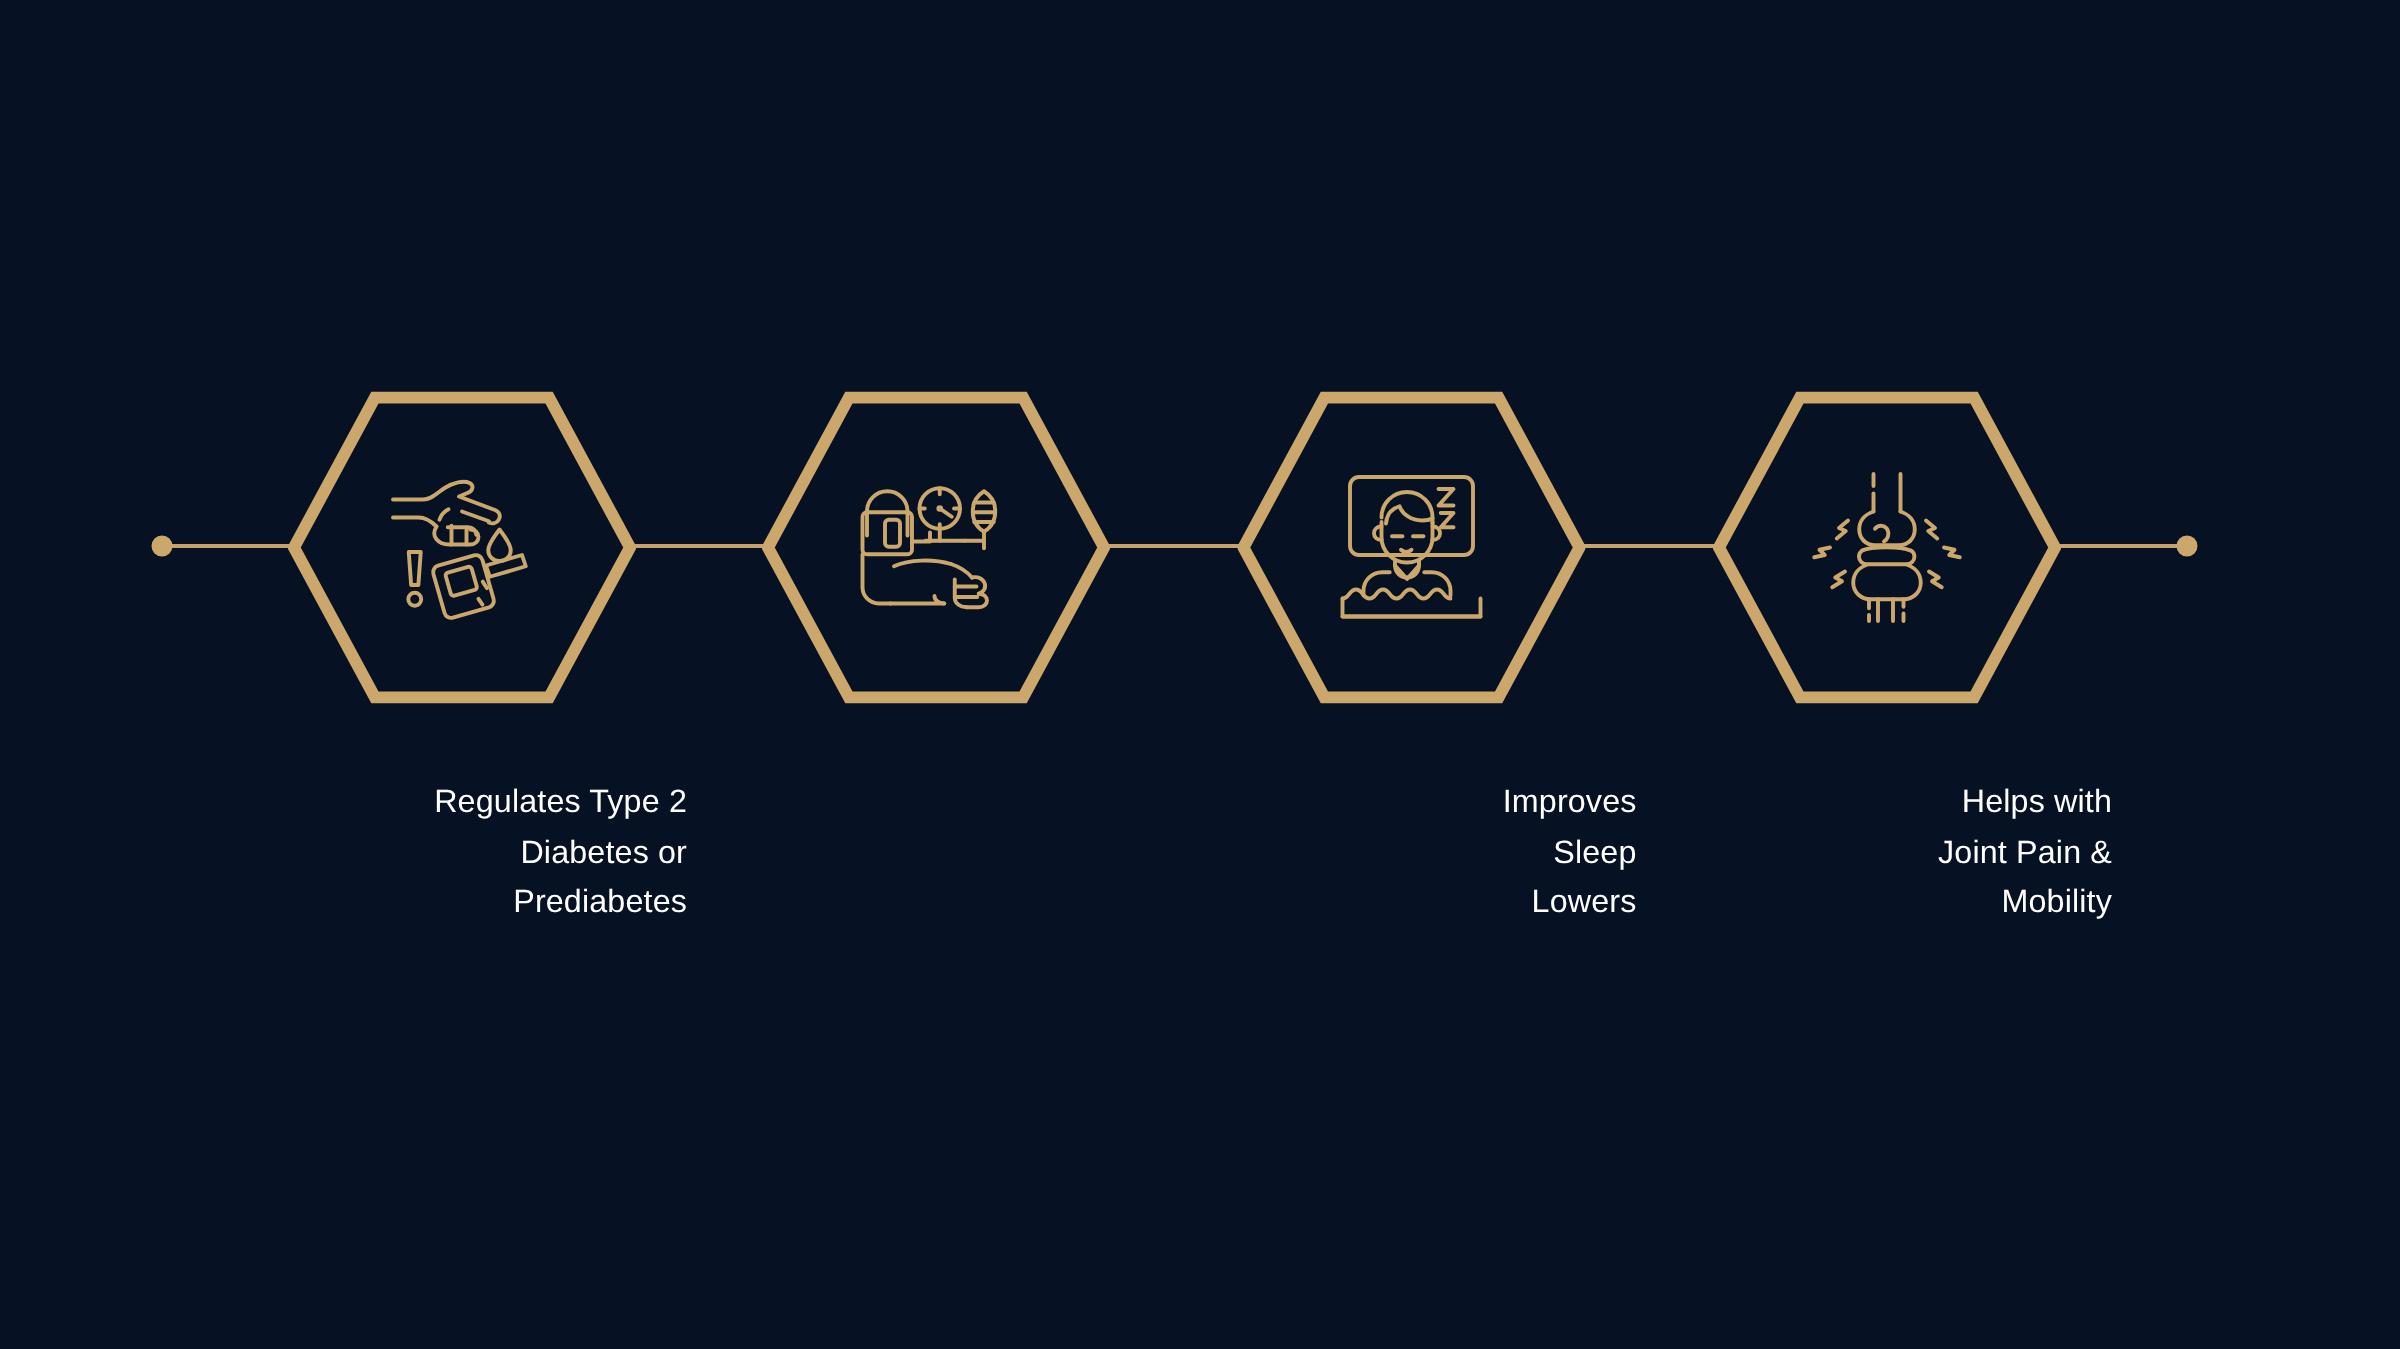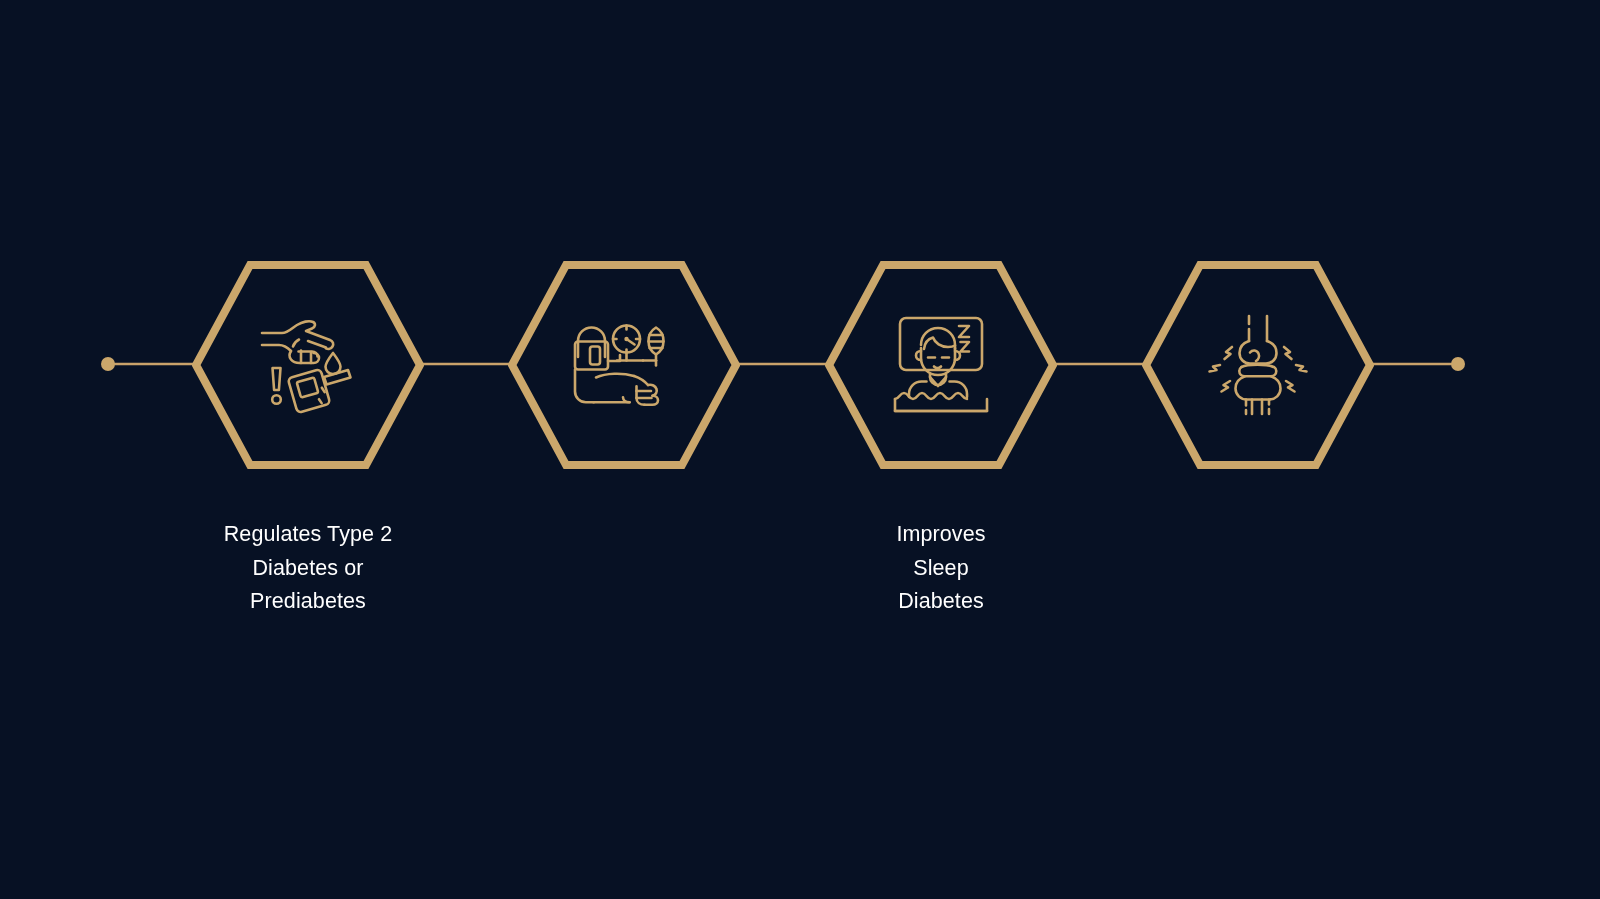--- a/index.html
+++ b/index.html
@@ -62,21 +62,21 @@
   }
 
   .node-icon svg { display: block; width: 100%; height: 100%; }
 
   
   .caption {
     position: absolute;
     top: 518px;
     width: 300px;
     margin-left: -150px;
-    text-align: center;
+    text-align: right;
     color: #ffffff;
     font-size: 21.5px;
     line-height: 33.5px;
     letter-spacing: 0.1px;
     font-weight: 400;
     white-space: pre-line;
   }
 </style>
 </head>
 <body>
@@ -205,21 +205,21 @@
         <path d="M8 88 c4.5 0 4.5 -6 9 -6 c4.5 0 4.5 6 9 6 c4.5 0 4.5 -6 9 -6
                  c4.5 0 4.5 6 9 6 c4.5 0 4.5 -6 9 -6 c4.5 0 4.5 6 9 6
                  c4.5 0 4.5 -6 9 -6 c4.5 0 4.5 6 9 6"></path>
         <path d="M8 88 v12 h92 v-12"></path>
         <path d="M8 100 h92"></path>
       </svg>
     </div>
   </div>
   <div class="caption" style="left:941px">Improves
 Sleep
-Diabetes</div>
+Lowers</div>
 
   <div class="node" style="left:1258px">
     <svg class="hex-svg" viewBox="0 0 232 208" xmlns="http://www.w3.org/2000/svg">
       <polygon points="58,4 174,4 228,104 174,204 58,204 4,104" fill="none" stroke="#CBA76B" stroke-width="8" stroke-linejoin="miter"></polygon>
     </svg>
     <div class="node-icon">
       <svg viewBox="0 0 108 108" xmlns="http://www.w3.org/2000/svg" fill="none" stroke="#CBA76B" stroke-width="2.6" stroke-linecap="round" stroke-linejoin="round">
 
         <path d="M45 5 v8" stroke-dasharray="0"></path>
         <path d="M45 18 v12"></path>
@@ -244,14 +244,17 @@
         <path d="M28 36 l-6 5 l4.5 2 l-6 5"></path>
         <path d="M16 54 l-7 1.5 l3.5 3.5 l-7 1.5"></path>
         <path d="M26 70 l-6.5 4 l4.5 2.5 l-6.5 4"></path>
 
         <path d="M80 36 l6 5 l-4.5 2 l6 5"></path>
         <path d="M92 54 l7 1.5 l-3.5 3.5 l7 1.5"></path>
         <path d="M82 70 l6.5 4 l-4.5 2.5 l6.5 4"></path>
       </svg>
     </div>
   </div>
+  <div class="caption" style="left:1258px">Helps with
+Joint Pain &amp;
+Mobility</div>
 
 </div>
 
 </body></html>

